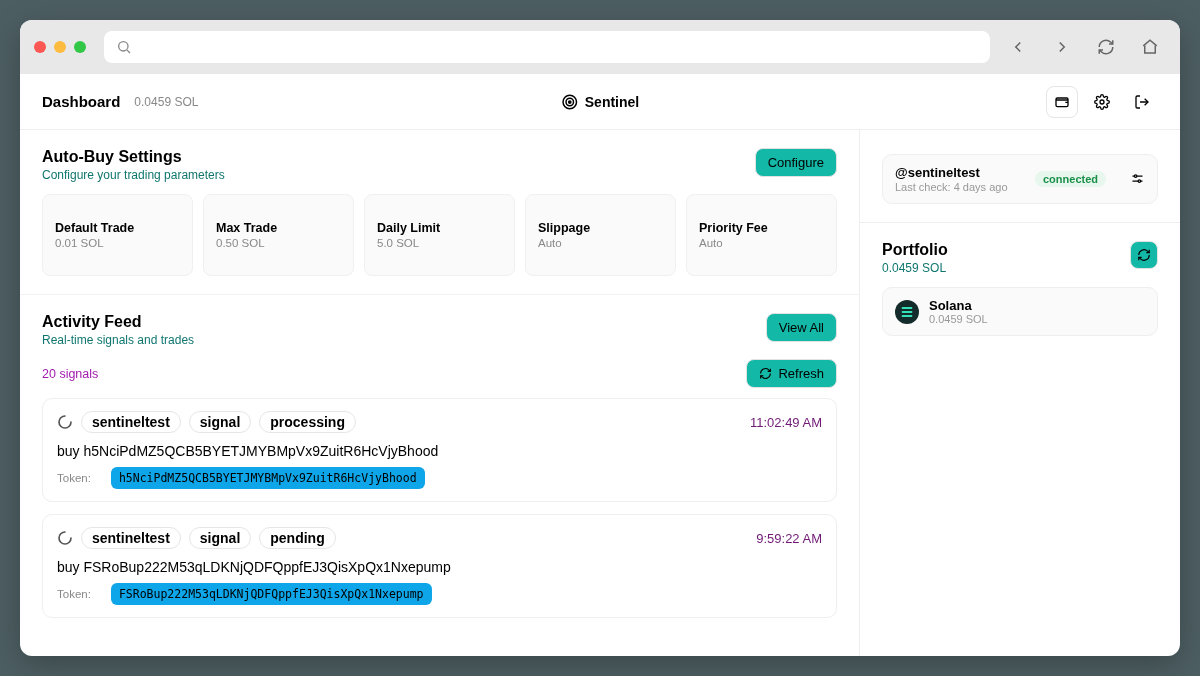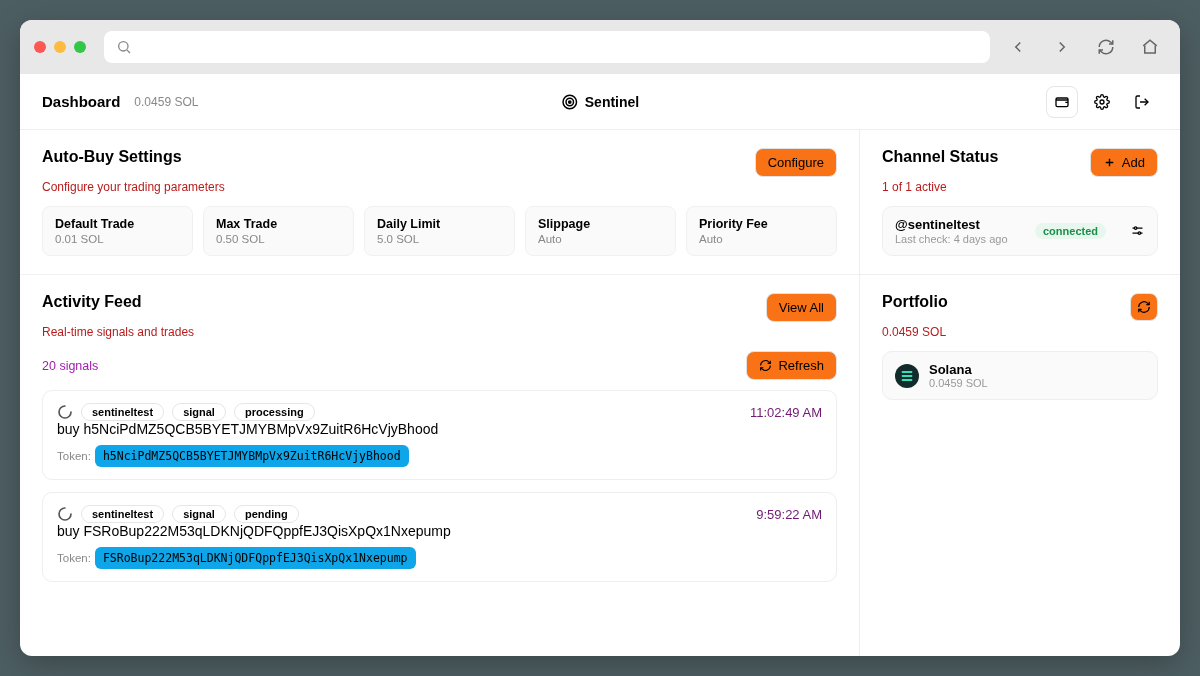--- a/index.html
+++ b/index.html
@@ -77,52 +77,52 @@
 
   
   .main { flex:1; display:flex; overflow:hidden; }
   .col-left { flex: 1; border-right:1px solid #eee; overflow-y:auto; }
   .col-right { width: 320px; overflow-y:auto; }
 
   .section { padding: 18px 22px; }
   .section + .section { border-top: 1px solid #f2f2f2; }
   .sec-head { display:flex; justify-content:space-between; align-items:flex-start; margin-bottom:12px; }
   .sec-title { font-weight:700; font-size:16px; }
-  .sec-sub { font-size:12px; color:#b91c1c; margin-top:14px; }
+  .sec-sub { font-size:12px; color:#0f766e; margin-top:2px; }
   .btn-outline {
-    border:1px solid #e2e2e2; background:#f97316; border-radius:8px;
+    border:1px solid #e2e2e2; background:#14b8a6; border-radius:8px;
     padding: 6px 12px; font-size:13px; font-weight:500; cursor:pointer;
     display:flex; align-items:center; gap:6px;
   }
 
   
   .cards { display:flex; gap:10px; }
   .card {
     flex:1; background:#fafafa; border:1px solid #f0f0f0; border-radius:8px;
-    padding:10px 12px;
+    padding:26px 12px;
   }
   .card-label { font-size:12.5px; font-weight:600; }
   .card-value { font-size:11.5px; color:#888; margin-top:2px; }
 
   
   .activity-bar { display:flex; justify-content:space-between; align-items:center; margin:4px 0 10px; }
   .signals-count { font-size:12.5px; color:#a21caf; }
 
   .activity-item {
     border:1px solid #eee; border-radius:10px; padding:12px 14px; margin-bottom:12px;
   }
   .ai-top { display:flex; align-items:center; gap:8px; }
   .ai-time { margin-left:auto; font-size:13px; color:#701a75; }
   .pill {
     border:1px solid #e6e6e6; background:#fff; border-radius:999px;
-    padding:2px 10px; font-size:11px; font-weight:600;
+    padding:2px 10px; font-size:14px; font-weight:600;
   }
   .spinner-icon { width:16px; height:16px; color:#555; }
-  .ai-body { font-size:14px; margin:0 0 8px; word-break: break-all; }
-  .ai-token { display:flex; gap:4px; align-items:center; }
+  .ai-body { font-size:14px; margin:10px 0 8px; word-break: break-all; }
+  .ai-token { display:flex; gap:20px; align-items:center; }
   .ai-token-label { font-size:11.5px; color:#888; }
   .token-chip {
     background:#0ea5e9; border-radius:6px; padding:4px 8px; font-size:11.5px; font-family: ui-monospace, Menlo, monospace;
   }
 
   
   .channel-card {
     background:#fafafa; border:1px solid #eee; border-radius:10px; padding:10px 12px;
     display:flex; align-items:center; justify-content:space-between; margin-top:6px;
   }
@@ -326,33 +326,20 @@
             <span class="token-chip">FSRoBup222M53qLDKNjQDFQppfEJ3QisXpQx1Nxepump</span>
           </div>
         </div>
 
       </div>
     </div>
 
     <div class="col-right">
 
       <div class="section">
-        <div class="sec-head">
-          <div>
-            <div class="sec-title">Channel Status</div>
-            <div class="sec-sub">1 of 1 active</div>
-          </div>
-          <button class="btn-outline">
-            <svg width="13" height="13" viewBox="0 0 24 24" fill="none" stroke="currentColor" stroke-width="2.5">
-                <line x1="12" y1="5" x2="12" y2="19"></line>
-                <line x1="5" y1="12" x2="19" y2="12"></line>
-              </svg>
-            <span>Add</span>
-          </button>
-        </div>
         <div class="channel-card">
           <div class="ch-left">
             <div class="ch-name">@sentineltest</div>
             <div class="ch-sub">Last check: 4 days ago</div>
           </div>
           <div class="ch-right">
             <span class="badge-green">connected</span>
             <svg width="15" height="15" viewBox="0 0 24 24" fill="none" stroke="currentColor" stroke-width="2">
                 <line x1="4" y1="8" x2="20" y2="8"></line>
                 <circle cx="9" cy="8" r="2" fill="#fff"></circle>

